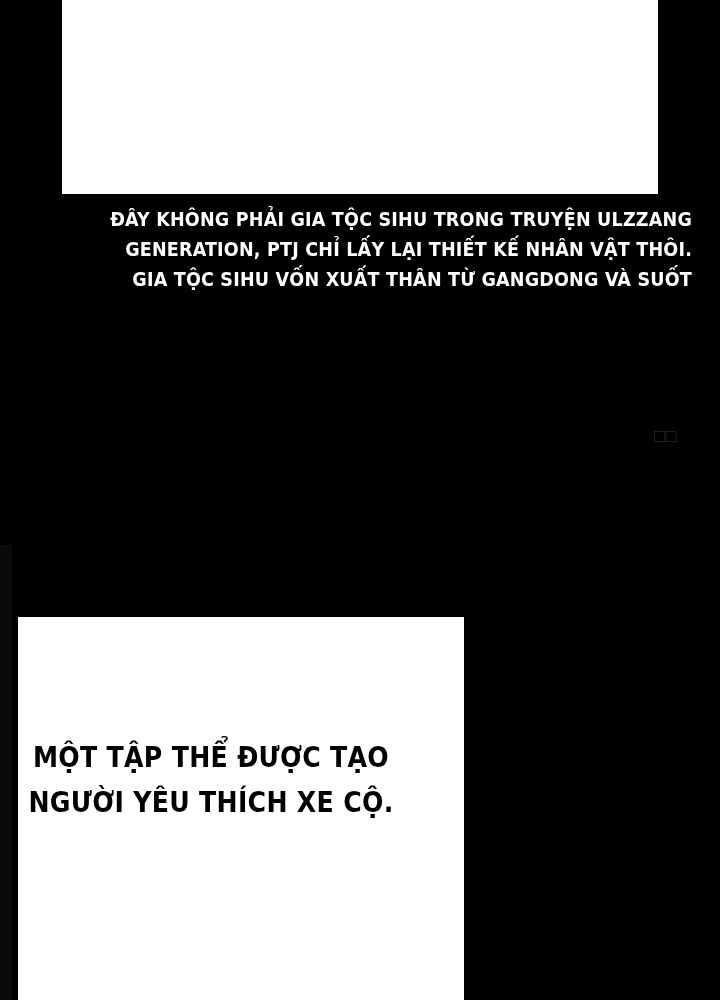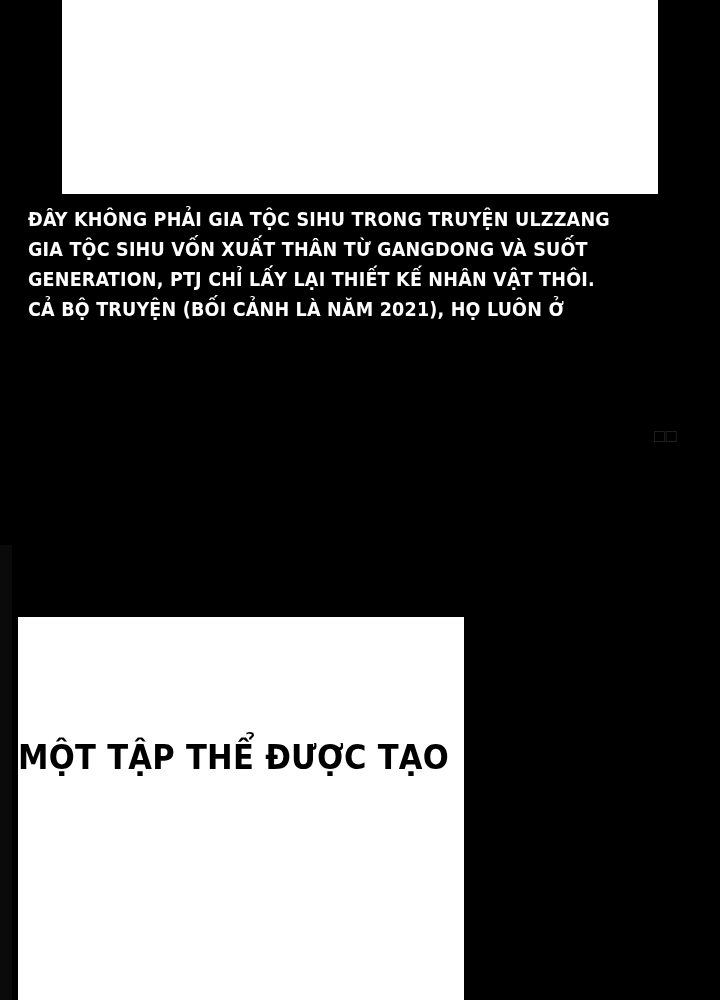--- a/index.html
+++ b/index.html
@@ -27,21 +27,21 @@
     width: 596px;
     height: 194px;
     background: #ffffff;
   }
   
   .caption-block {
     position: absolute;
     left: 0px;
     top: 205px;
     width: 720px;
-    text-align: left;
+    text-align: right;
     color: #ffffff;
     font-family: "DejaVu Sans Condensed", "Liberation Sans", sans-serif;
     font-size: 19.5px;
     font-weight: 700;
     line-height: 30px;
     letter-spacing: 0.2px;
     text-transform: uppercase;
     padding: 0 28px;
     box-sizing: border-box;
   }
@@ -81,45 +81,45 @@
     background: #ffffff;
   }
   .panel-bottom-text {
     position: absolute;
     left: 0;
     top: 118px;
     width: 386px;
     text-align: center;
     color: #000000;
     font-family: "DejaVu Sans Condensed", "Liberation Sans", sans-serif;
-    font-size: 34px;
+    font-size: 28px;
     font-weight: 700;
     line-height: 45px;
     letter-spacing: 0.3px;
     text-transform: uppercase;
   }
   .panel-bottom-text .caption-line { white-space: nowrap; }
 </style>
 </head>
 <body>
 
 <div class="page">
 
   <div class="panel-top"></div>
 
   <div class="caption-block">
     <span class="caption-line">ĐÂY KHÔNG PHẢI GIA TỘC SIHU TRONG TRUYỆN ULZZANG</span>
+    <span class="caption-line">GENERATION, PTJ CHỈ LẤY LẠI THIẾT KẾ NHÂN VẬT THÔI.</span>
     <span class="caption-line">GIA TỘC SIHU VỐN XUẤT THÂN TỪ GANGDONG VÀ SUỐT</span>
-    <span class="caption-line">GENERATION, PTJ CHỈ LẤY LẠI THIẾT KẾ NHÂN VẬT THÔI.</span>
-    <span class="caption-line">CẢ BỘ TRUYỆN (BỐI CẢNH LÀ NĂM 2021), HỌ LUÔN Ở</span>
   </div>
 
   <div class="faint-mark">□□</div>
 
   <div class="left-sliver"></div>
 
   <div class="panel-bottom">
     <div class="panel-bottom-text">
       <span class="caption-line">MỘT TẬP THỂ ĐƯỢC TẠO</span>
+      <span class="caption-line">NGƯỜI YÊU THÍCH XE CỘ.</span>
     </div>
   </div>
 
 </div>
 
 </body></html>

